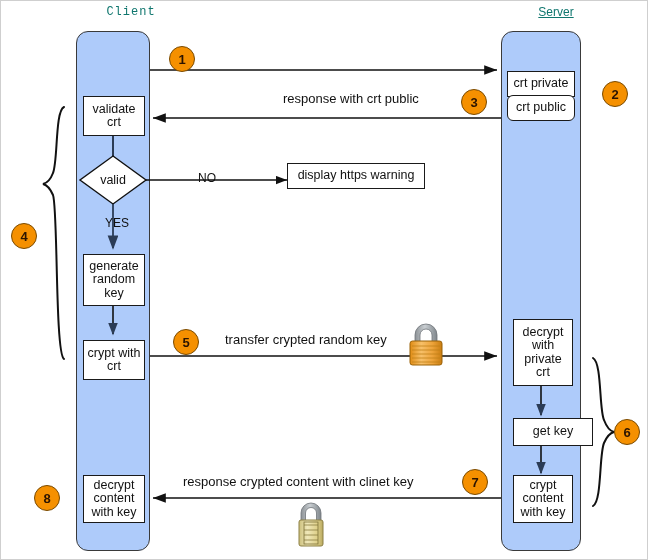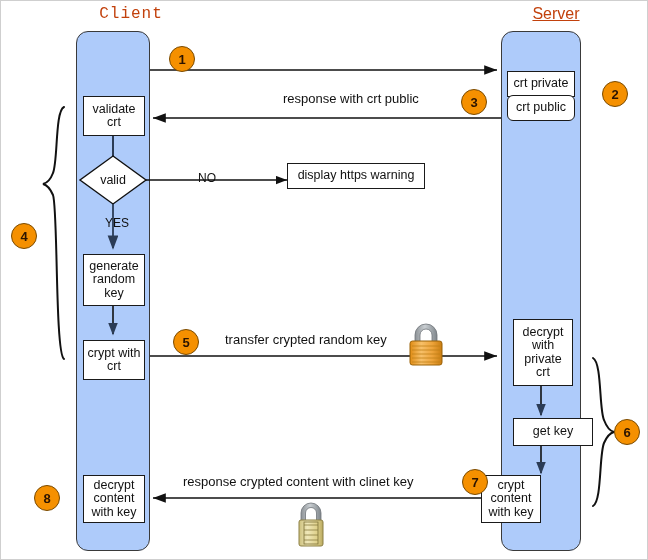--- a/index.html
+++ b/index.html
@@ -22,22 +22,22 @@
     position:absolute;
     background:#aecbfa;
     border:1px solid #3a3a3a;
     border-radius:12px;
     box-sizing:border-box;
   }
 
   
   .actor-title{
     position:absolute;
-    font-size:16px;
-    color:#c2410c;
+    font-size:12px;
+    color:#0f766e;
     text-align:center;
     white-space:nowrap;
   }
   .actor-title.mono{font-family:"Liberation Mono", monospace;letter-spacing:1px;}
 
   
   .pbox{
     position:absolute;
     background:#ffffff;
     border:1px solid #1a1a1a;
@@ -203,21 +203,21 @@
   <div class="pbox" style="left:82px;top:474px;width:62px;height:48px;">decrypt<br>content<br>with key</div>
 
   <div class="pbox" style="left:506px;top:70px;width:68px;height:24px;">crt private</div>
 
   <div class="pbox" style="left:506px;top:94px;width:68px;height:24px;border-radius:6px;">crt public</div>
 
   <div class="pbox" style="left:512px;top:318px;width:60px;height:67px;">decrypt<br>with<br>private<br>crt</div>
 
   <div class="pbox" style="left:512px;top:417px;width:80px;height:28px;">get key</div>
 
-  <div class="pbox" style="left:480px;top:474px;width:60px;height:48px;">crypt<br>content<br>with key</div>
+  <div class="pbox" style="left:512px;top:474px;width:60px;height:48px;">crypt<br>content<br>with key</div>
 
 
   <div class="msg-label" style="left:282px;top:90px;">response with crt public</div>
 
   <div class="msg-label" style="left:224px;top:331px;">transfer crypted random key</div>
 
   <div class="msg-label" style="left:182px;top:473px;">response crypted content with clinet key</div>
 
   <div class="badge" style="left:168px;top:45px;">1</div>
 

